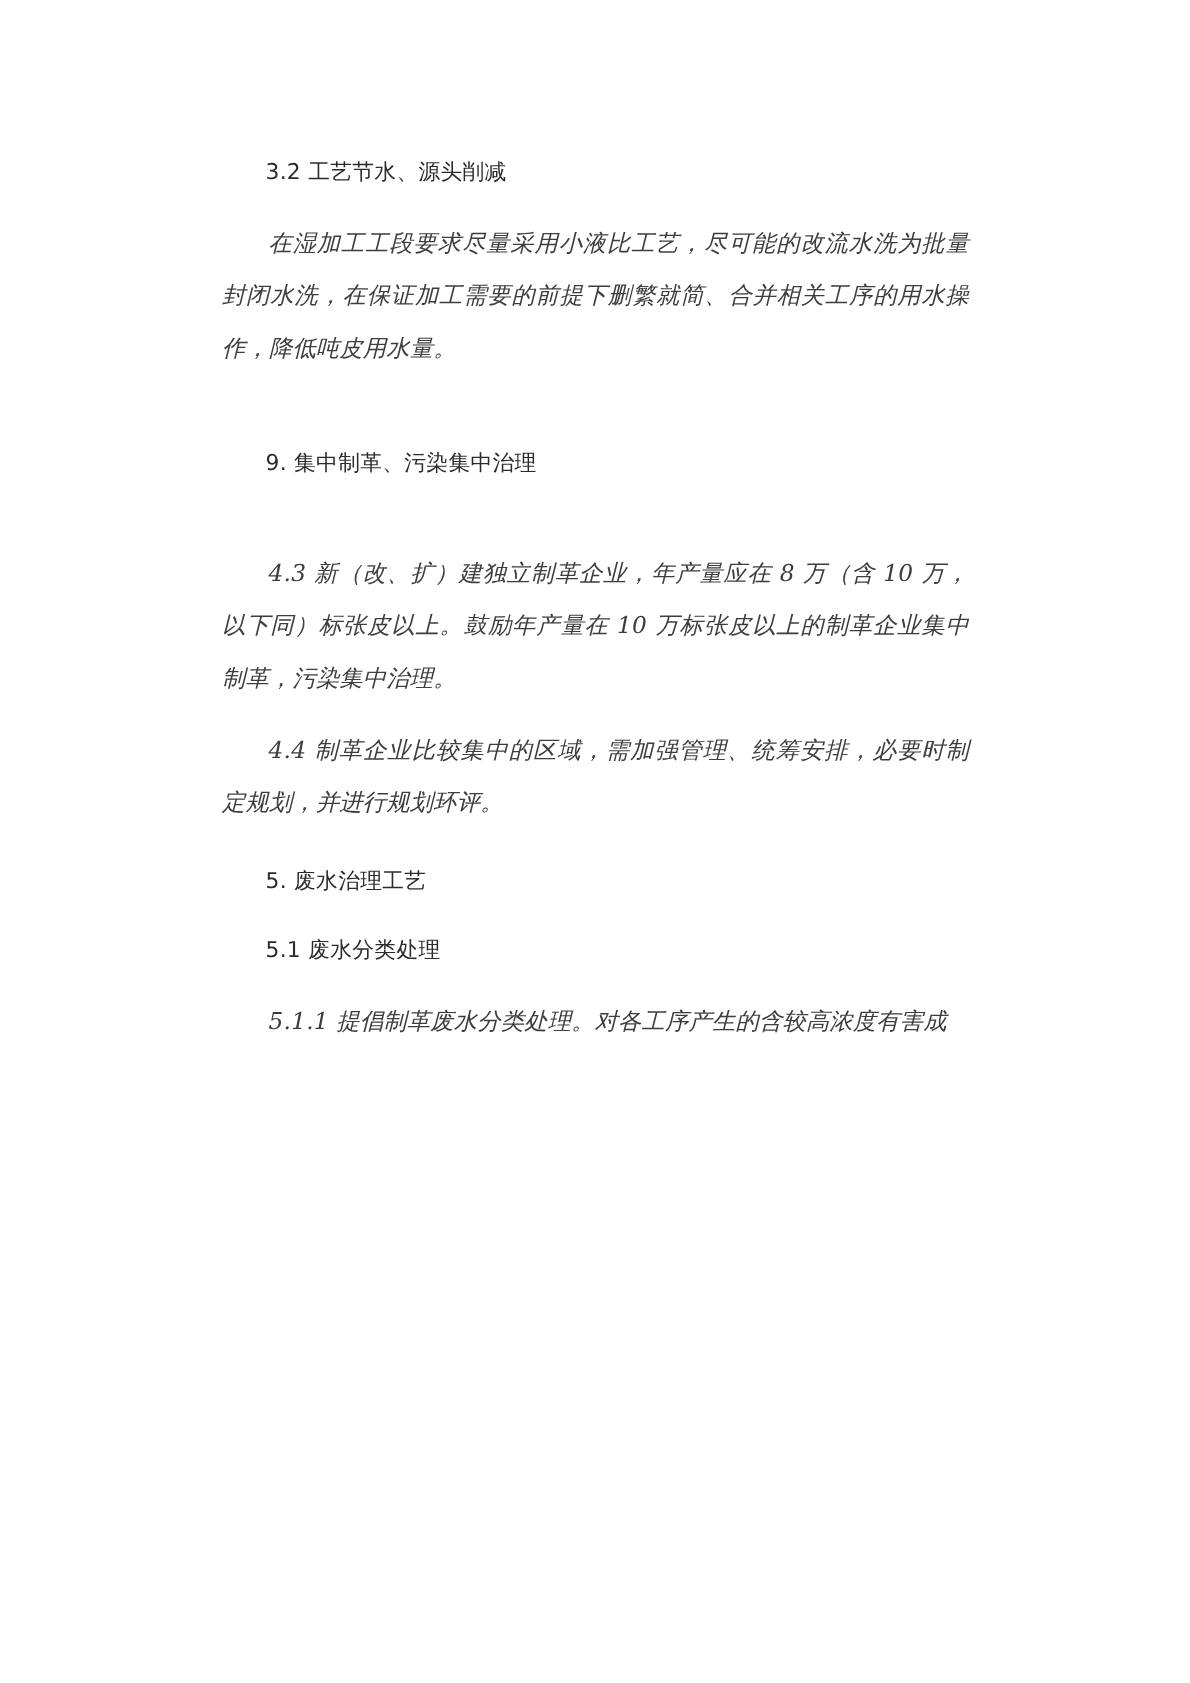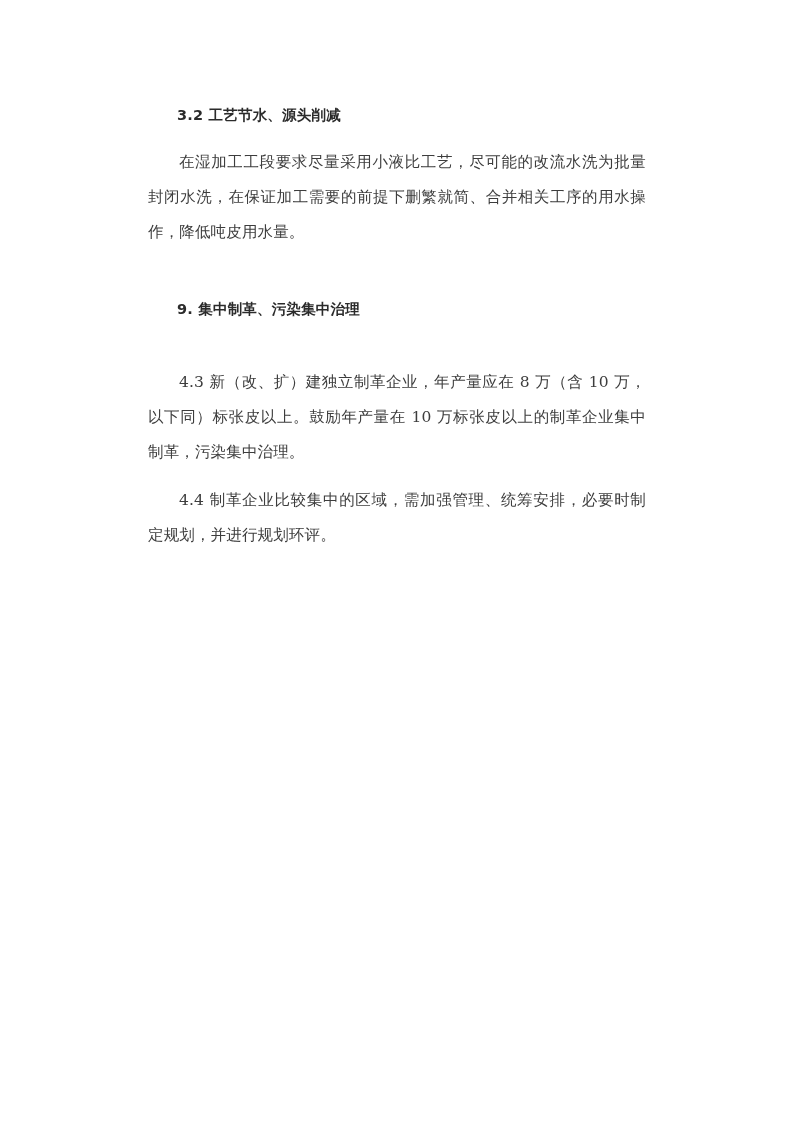--- a/index.html
+++ b/index.html
@@ -27,40 +27,41 @@
   
   .content {
     position: absolute;
     left: 148px;
     top: 104px;
     width: 498px;
   }
 
   .heading {
     font-family: "DejaVu Sans", "Liberation Sans", sans-serif;
-    font-weight: bold;
+    font-weight: normal;
     font-size: 14.5px;
     line-height: 22px;
     color: #2b2b2b;
     text-indent: 29px;
     letter-spacing: 0.2px;
     margin: 0;
     white-space: nowrap;
   }
 
   .para {
     font-family: "DejaVu Serif", "Liberation Serif", serif;
     font-size: 15.5px;
     line-height: 35px;
     color: #3d3d3d;
     text-indent: 31px;
     margin: 0;
     text-align: justify;
     text-justify: inter-ideograph;
     letter-spacing: 0.15px;
+    font-style: italic;
   }
 
   
   .gap-h-before { height: 24px; }   
   .gap-p-before { height: 19px; }   
   .gap-small    { height: 13px; }
 
   .block { margin: 0; padding: 0; }
 </style>
 </head>
@@ -86,16 +87,23 @@
       <div class="gap-p-before"></div>
       <div class="gap-small"></div>
       <div class="gap-small"></div>
       <p class="para">4.3 新（改、扩）建独立制革企业，年产量应在 8 万（含 10 万，以下同）标张皮以上。鼓励年产量在 10 万标张皮以上的制革企业集中制革，污染集中治理。</p>
       <div class="gap-small"></div>
       <p class="para">4.4 制革企业比较集中的区域，需加强管理、统筹安排，必要时制定规划，并进行规划环评。</p>
     </div>
 
     <div class="gap-h-before"></div>
 
+    <div class="block">
+      <h3 class="heading">5. 废水治理工艺</h3>
+      <div class="gap-h-before"></div>
+      <h3 class="heading">5.1 废水分类处理</h3>
+      <div class="gap-p-before"></div>
+      <p class="para">5.1.1 提倡制革废水分类处理。对各工序产生的含较高浓度有害成</p>
+    </div>
 
   </div>
 
 </div>
 
 </body></html>

